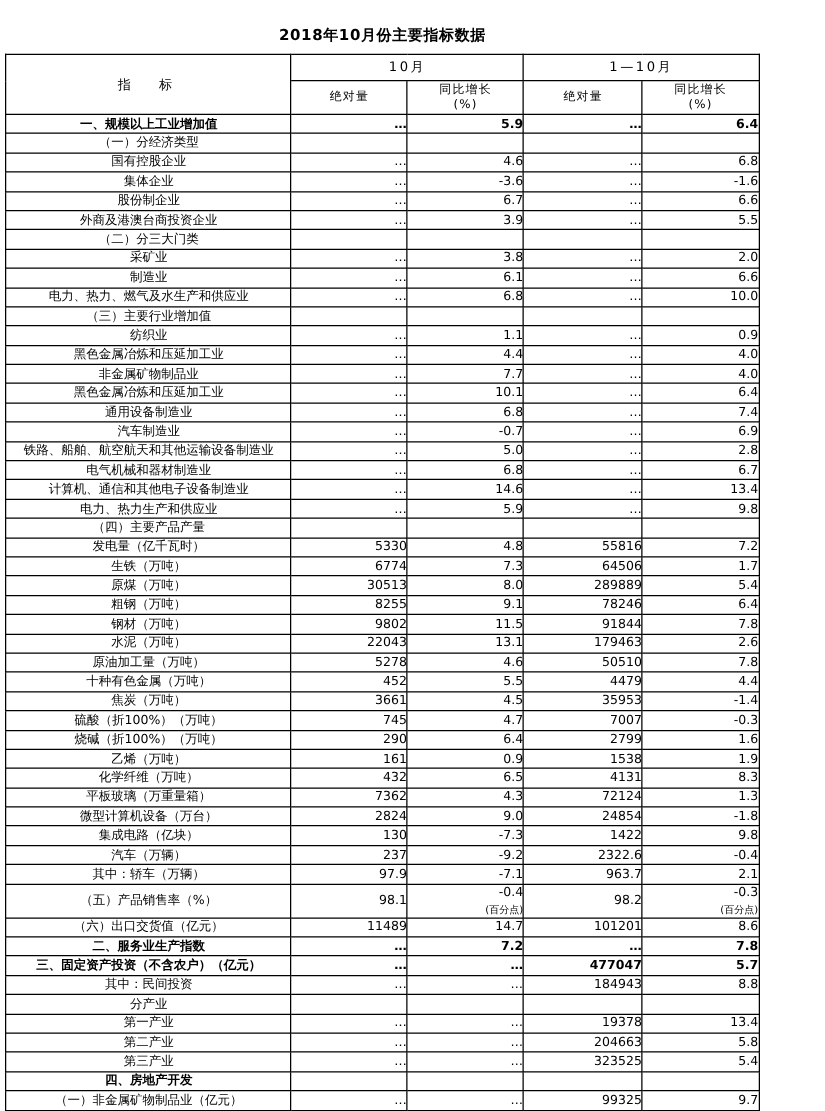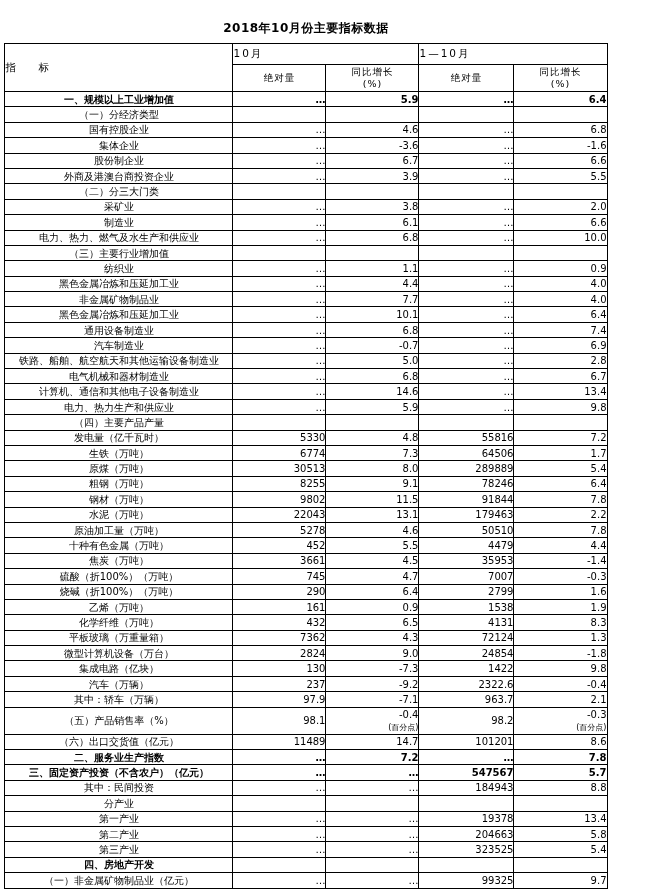--- a/index.html
+++ b/index.html
@@ -35,20 +35,21 @@
     table-layout: fixed;
     font-size: 10px;
   }
   table.main td, table.main th {
     border: 1px solid #000000;
     padding: 0;
     vertical-align: middle;
   }
   
   .hdr {
+    text-align: center;
     font-weight: normal;
     letter-spacing: 2px;
     font-size: 10.5px;
     height: 20px;
   }
   .hdr-sub {
     text-align: center;
     font-size: 9.5px;
     height: 26px;
     line-height: 12px;
@@ -317,21 +318,21 @@
           <td class="c-num">9802</td>
           <td class="c-num2">11.5</td>
           <td class="c-num">91844</td>
           <td class="c-num2">7.8</td>
         </tr>
         <tr class="row">
           <td class="c-ind i1">水泥（万吨）</td>
           <td class="c-num">22043</td>
           <td class="c-num2">13.1</td>
           <td class="c-num">179463</td>
-          <td class="c-num2">2.2</td>
+          <td class="c-num2">2.6</td>
         </tr>
         <tr class="row">
           <td class="c-ind i1">原油加工量（万吨）</td>
           <td class="c-num">5278</td>
           <td class="c-num2">4.6</td>
           <td class="c-num">50510</td>
           <td class="c-num2">7.8</td>
         </tr>
         <tr class="row">
           <td class="c-ind i1">十种有色金属（万吨）</td>
@@ -434,21 +435,21 @@
           <td class="c-ind i0 bold">二、服务业生产指数</td>
           <td class="c-num bold">…</td>
           <td class="c-num2 bold">7.2</td>
           <td class="c-num bold">…</td>
           <td class="c-num2 bold">7.8</td>
         </tr>
         <tr class="row">
           <td class="c-ind i0 bold" style="white-space: normal; line-height: 12px;">三、固定资产投资（不含农户）（亿元）</td>
           <td class="c-num bold">…</td>
           <td class="c-num2 bold">…</td>
-          <td class="c-num bold">547567</td>
+          <td class="c-num bold">477047</td>
           <td class="c-num2 bold">5.7</td>
         </tr>
         <tr class="row">
           <td class="c-ind i1">其中：民间投资</td>
           <td class="c-num">…</td>
           <td class="c-num2">…</td>
           <td class="c-num">184943</td>
           <td class="c-num2">8.8</td>
         </tr>
         <tr class="row">

